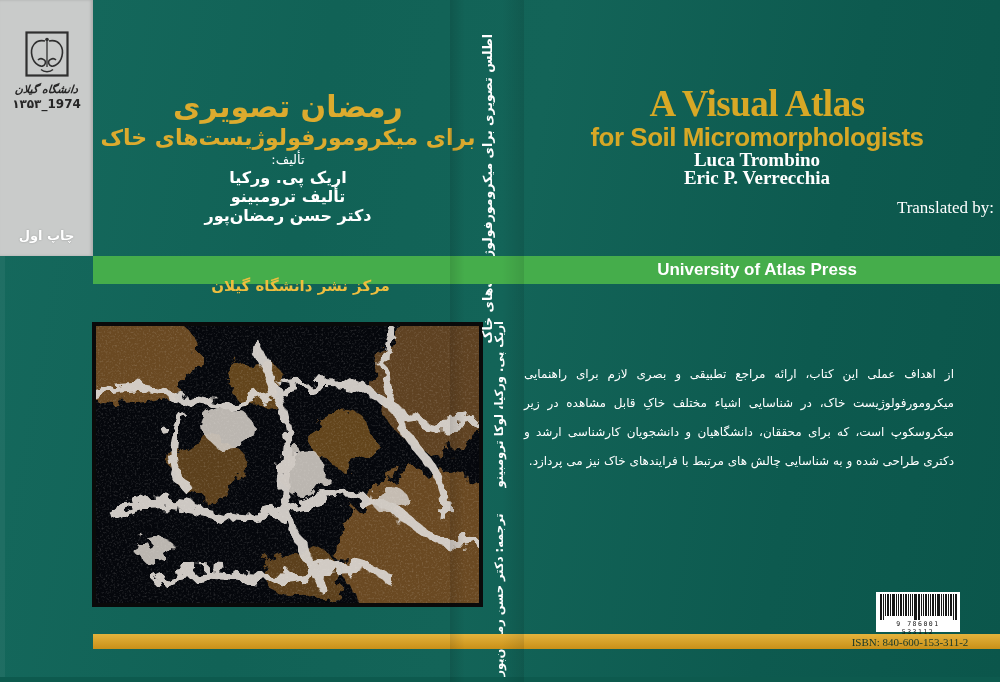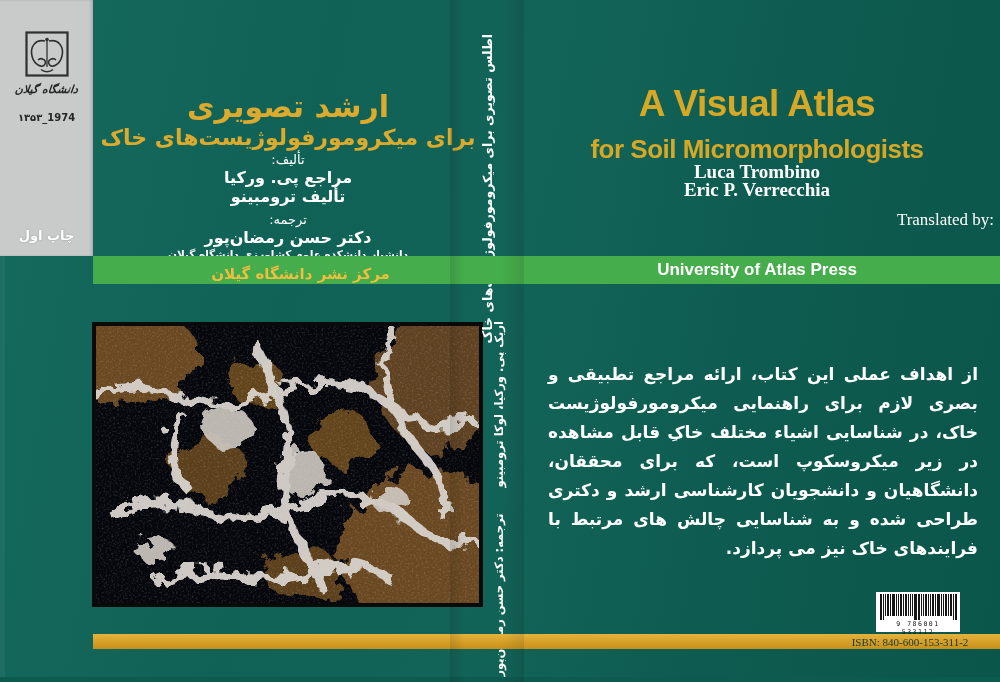--- a/index.html
+++ b/index.html
@@ -8,21 +8,21 @@
     font-family:"DejaVu Sans",sans-serif;}
   .fold-shade{position:absolute;left:450px;top:0;width:74px;height:682px;pointer-events:none;
     background:linear-gradient(to right,rgba(0,0,0,.12),rgba(0,0,0,0) 20%,rgba(0,0,0,0) 70%,rgba(0,0,0,.10));}
   .left-edge{position:absolute;left:0;top:256px;width:5px;height:421px;background:rgba(255,255,255,.05);}
 
   
   .flap{position:absolute;left:0;top:0;width:93px;height:256px;background:#c9cbca;
     box-shadow:inset -2px 0 3px rgba(0,0,0,.15);text-align:center;}
   .flap .logo-wrap{margin-top:31px;}
   .logo-cap{font-style:italic;font-weight:bold;font-size:11px;color:#262626;transform:skewX(-6deg);margin-top:2px;}
-  .logo-years{font-size:10px;font-weight:bold;color:#262626;margin-top:16px;letter-spacing:.5px;}
+  .logo-years{font-size:12px;font-weight:bold;color:#262626;margin-top:1px;letter-spacing:.5px;}
   .edition{position:absolute;bottom:13px;left:0;width:100%;text-align:center;color:#fff;
     font-weight:bold;font-size:13px;text-shadow:0 0 2px rgba(0,0,0,.25);}
 
   
   .back-block{position:absolute;left:93px;top:88px;width:390px;text-align:center;color:#fff;direction:rtl;}
   .bk-title{font-size:30px;line-height:37px;font-weight:bold;color:#dcab2e;}
   .bk-subtitle{font-size:22px;line-height:26px;font-weight:bold;color:#dcab2e;}
   .bk-label{font-size:13px;line-height:17px;}
   .bk-author{font-size:16px;line-height:19px;font-weight:bold;}
   .bk-label2{font-size:13px;line-height:17px;margin-top:5px;}
@@ -38,39 +38,39 @@
   .spine-title{position:absolute;left:489px;top:140px;width:212px;height:18px;
     transform:translate(-50%,-50%) rotate(-90deg);color:#fff;font-weight:bold;font-size:12.5px;
     direction:rtl;text-align:center;white-space:nowrap;}
   .spine-authors{position:absolute;left:500px;top:464px;width:286px;height:16px;
     transform:translate(-50%,-50%) rotate(-90deg);color:#fff;font-weight:bold;font-size:11.5px;
     direction:rtl;text-align:center;white-space:nowrap;}
   .spine-authors .seg2{margin-right:26px;}
 
   
   .banner{position:absolute;left:93px;top:256px;width:907px;height:28px;background:#45ad4b;}
-  .banner-back{position:absolute;left:10px;top:4px;width:395px;height:28px;line-height:28px;text-align:center;
+  .banner-back{position:absolute;left:10px;top:16px;width:395px;height:28px;line-height:28px;text-align:center;
     color:#eebe3f;font-weight:bold;font-size:15px;direction:rtl;}
   .banner-front{position:absolute;left:424px;top:0;width:480px;height:28px;line-height:28px;text-align:center;
     color:#fff;font-weight:bold;font-size:17px;font-family:"Liberation Sans",sans-serif;}
 
   
   .front-block{position:absolute;left:520px;top:84px;width:474px;text-align:center;color:#fff;}
-  .ft-title{font-family:Liberation Sans, sans-serif;font-weight:bold;font-size:37px;line-height:39px;
+  .ft-title{font-family:Liberation Serif, serif;font-weight:bold;font-size:37px;line-height:39px;
     letter-spacing:-.5px;color:#d7a826;}
   .ft-subtitle{font-family:"Liberation Sans",sans-serif;font-weight:bold;font-size:26px;line-height:28px;
-    letter-spacing:-.5px;color:#d7a826;margin-top:12px;}
+    letter-spacing:-.5px;color:#d7a826;}
   .ft-by{font-family:"Liberation Serif",serif;font-size:16px;line-height:20px;}
   .ft-author{font-family:"Liberation Serif",serif;font-weight:bold;font-size:19px;line-height:18px;}
   .ft-translated{font-family:"Liberation Serif",serif;font-size:17px;line-height:20px;margin-top:11px;text-align:right;}
   .ft-translator{font-family:"Liberation Serif",serif;font-weight:bold;font-size:20px;line-height:19px;}
 
   
-  .description{position:absolute;left:548px;top:360px;width:430px;direction:rtl;text-align:justify;
-    color:#fff;font-weight:bold;font-size:17px;line-height:29px;}
+  .description{position:absolute;left:524px;top:360px;width:430px;direction:rtl;text-align:justify;
+    color:#fff;font-weight:normal;font-size:12px;line-height:29px;}
 
   
   .barcode{position:absolute;left:876px;top:592px;width:84px;height:40px;background:#fff;
     padding:2px 3px;box-sizing:border-box;}
   .bars{display:flex;gap:1px;height:26px;justify-content:center;align-items:flex-start;overflow:hidden;}
   .bar{background:#151515;}
   .bc-digits{font-family:"DejaVu Sans Mono",monospace;font-size:6.5px;text-align:center;
     letter-spacing:1.5px;color:#111;line-height:8px;}
   .gold-bar{position:absolute;left:93px;top:634px;width:907px;height:15px;
     background:linear-gradient(#e4b33c,#c99018);}
@@ -93,28 +93,26 @@
         <path d="M22,10 L22,36" stroke="#2f2f2f" stroke-width="1.3"></path>
         <path d="M16,38.5 C19,41.5 25,41.5 28,38.5" fill="none" stroke="#2f2f2f" stroke-width="1.3"></path>
       </svg>
     </div>
     <div class="logo-cap">دانشگاه گیلان</div>
     <div class="logo-years">۱۳۵۳_1974</div>
     <div class="edition">چاپ اول</div>
   </div>
 
   <div class="back-block">
-    <div class="bk-title">ارشد تصویری</div>
+    <div class="bk-title">رمضان تصویری</div>
     <div class="bk-subtitle">برای میکرومورفولوژیست‌های خاک</div>
     <div class="bk-label">تألیف:</div>
-    <div class="bk-author">مراجع پی. ورکیا</div>
+    <div class="bk-author">اریک پی. ورکیا</div>
     <div class="bk-author">تألیف ترومبینو</div>
-    <div class="bk-label2">ترجمه:</div>
     <div class="bk-translator">دکتر حسن رمضان‌پور</div>
-    <div class="bk-affil">دانشیار دانشکده علوم کشاورزی دانشگاه گیلان</div>
   </div>
 
   <div class="photo">
     <svg viewBox="0 0 390 285" preserveAspectRatio="none">
       <defs>
         <filter id="fRough" x="-30%" y="-30%" width="160%" height="160%">
           <feTurbulence type="fractalNoise" baseFrequency="0.045" numOctaves="4" seed="11" result="n"></feTurbulence>
           <feDisplacementMap in="SourceGraphic" in2="n" scale="34"></feDisplacementMap>
         </filter>
         <filter id="fRough2" x="-30%" y="-30%" width="160%" height="160%">

